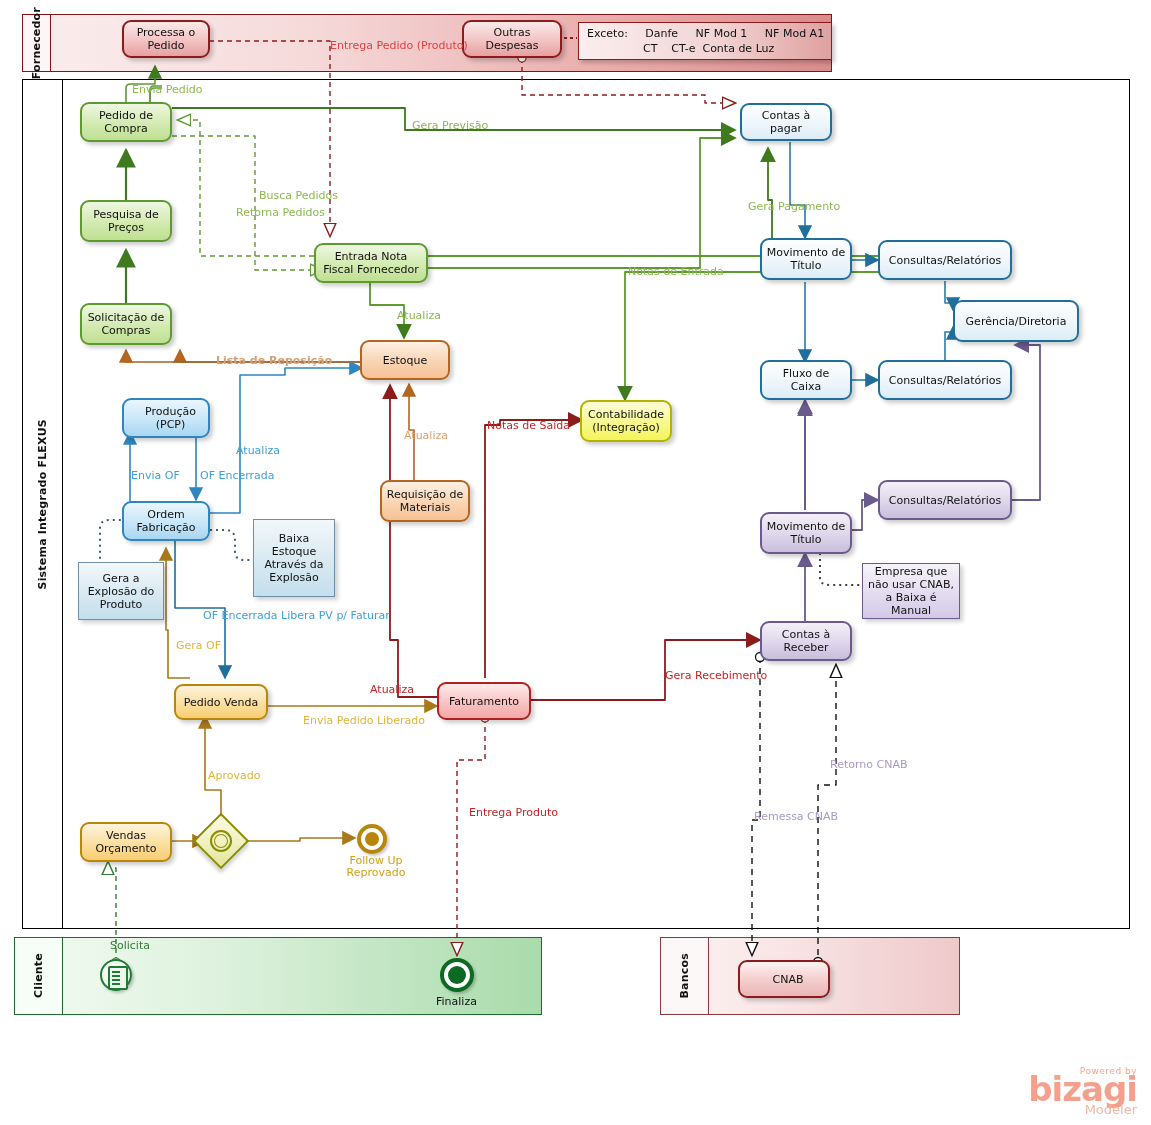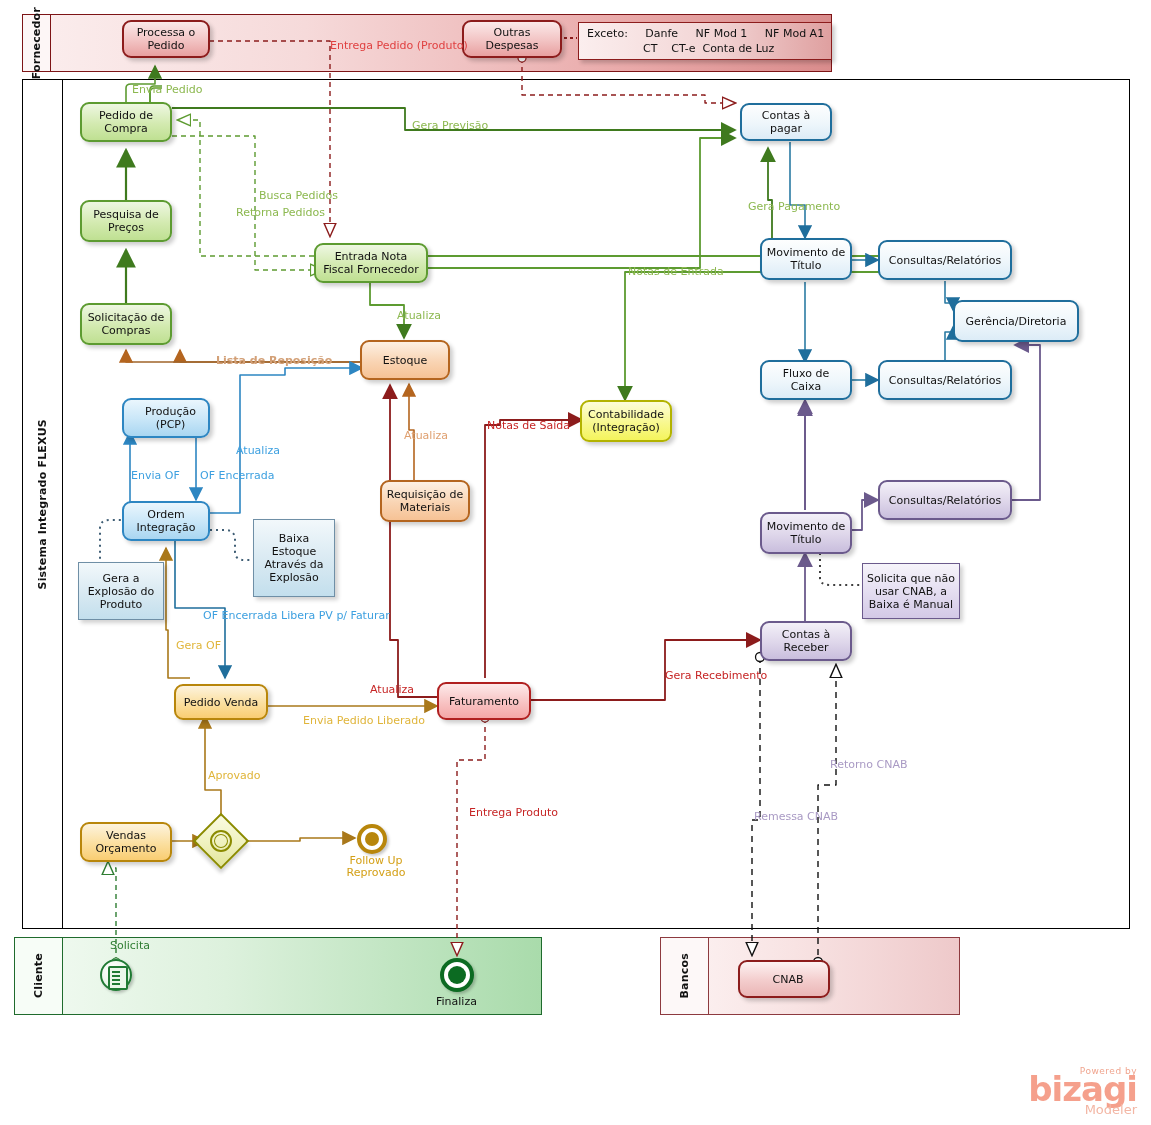--- a/index.html
+++ b/index.html
@@ -294,21 +294,21 @@
 
   <div class="task t-orange" style="left:380px;top:480px;width:90px;height:42px;">
     <span>Requisição de Materiais</span>
     </div>
 
   <div class="task t-bluelt" style="left:122px;top:398px;width:88px;height:40px;padding-left:13px;">
     <span>Produção (PCP)</span>
     </div>
 
   <div class="task t-bluelt" style="left:122px;top:501px;width:88px;height:40px;">
-    <span>Ordem Integração</span>
+    <span>Ordem Fabricação</span>
     </div>
 
   <div class="note" style="left:78px;top:562px;width:86px;height:58px;">
     <span>Gera a Explosão do Produto</span>
     </div>
 
   <div class="note" style="left:253px;top:519px;width:82px;height:78px;">
     <span>Baixa Estoque Através da Explosão</span>
     </div>
 
@@ -350,21 +350,21 @@
 
   <div class="task t-purple" style="left:878px;top:480px;width:134px;height:40px;">
     <span>Consultas/Relatórios</span>
     </div>
 
   <div class="task t-purple" style="left:760px;top:512px;width:92px;height:42px;">
     <span>Movimento de Título</span>
     </div>
 
   <div class="note note-purple" style="left:862px;top:563px;width:98px;height:56px;">
-    <span>Solicita  que não usar CNAB, a Baixa é Manual</span>
+    <span>Empresa  que não usar CNAB, a Baixa é Manual</span>
     </div>
 
   <div class="task t-purple" style="left:760px;top:621px;width:92px;height:40px;">
     <span>Contas à Receber</span>
     </div>
 
   <div class="task t-redpool" style="left:738px;top:960px;width:92px;height:38px;padding-left:12px;">
     <span>CNAB</span>
     </div>
 

